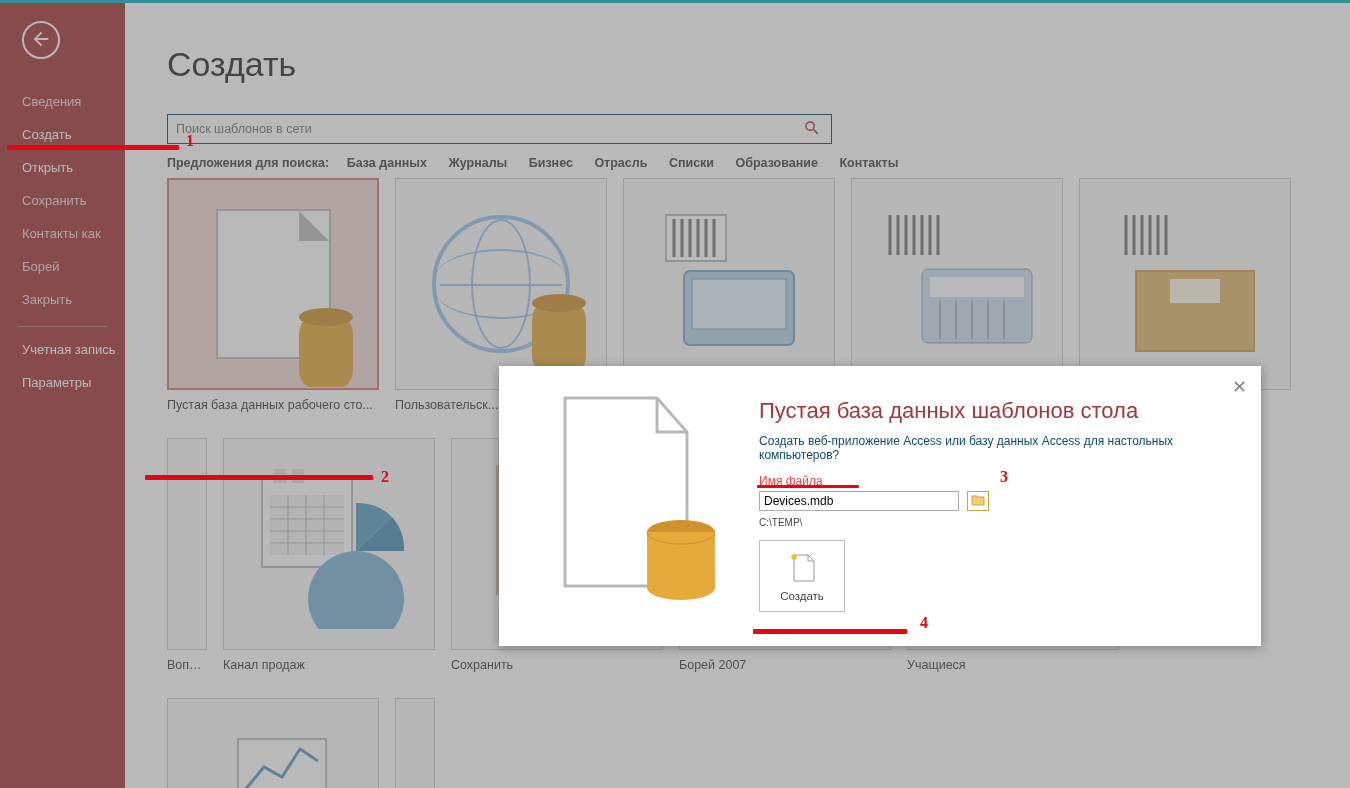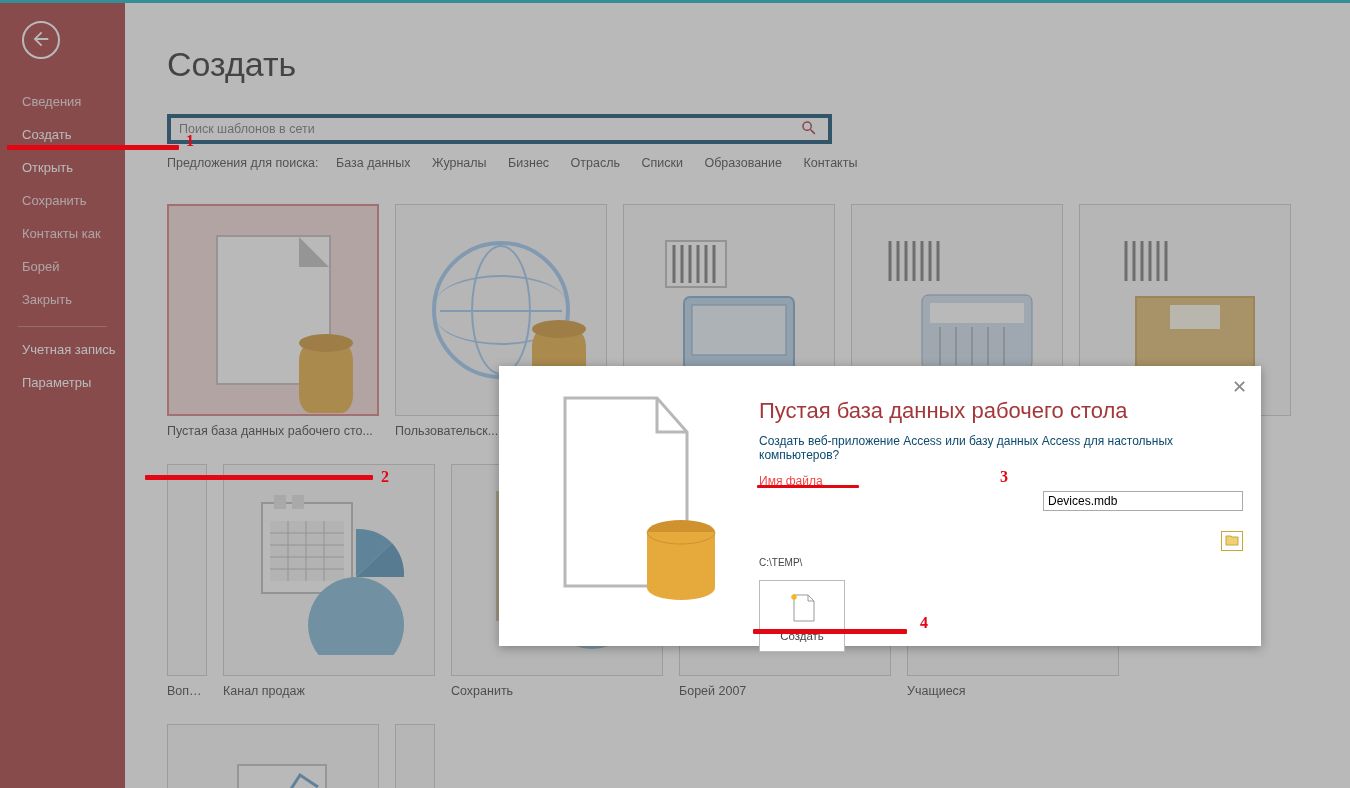--- a/index.html
+++ b/index.html
@@ -76,38 +76,39 @@
     margin-bottom: 30px;
   }
   .search-row {
     display: flex;
     align-items: center;
     margin-bottom: 12px;
   }
   .search-box {
     width: 665px;
     height: 30px;
-    border: 4px solid #0c4a6e;
+    border: 1px solid #0c4a6e;
     display: flex;
     align-items: center;
     padding-left: 8px;
   }
   .search-box input {
     flex: 1;
     border: none;
     outline: none;
     font-size: 12.5px;
     color: #888;
     background: transparent;
   }
   .search-icon { width: 18px; height: 18px; margin-right: 10px; fill: #a4373a; }
   .suggest-row {
     font-size: 12.5px;
     color: #444;
-    margin-bottom: 34px;
+    margin-bottom: 8px;
+    font-weight: bold;
   }
   .suggest-row .label { margin-right: 14px; }
   .suggest-row .link { color: #444; margin-right: 18px; cursor: pointer; }
   .template-grid {
     display: flex;
     flex-wrap: wrap;
   }
   .template-tile {
     width: 212px;
     margin-right: 16px;
@@ -178,24 +179,23 @@
     color: #0c4a6e;
     margin-bottom: 12px;
   }
   .field-label {
     font-size: 12px;
     color: #ef4444;
     margin-bottom: 3px;
   }
   .filename-row {
     display: flex;
-    align-items: flex-end;
-    gap: 20px;
+    align-items: flex-start;
+    gap: 8px;
     margin-bottom: 6px;
-    flex-direction: column;
   }
   .filename-input {
     width: 200px;
     height: 20px;
     border: 1px solid #aaa;
     font-size: 12px;
     padding: 1px 4px;
   }
   .browse-btn {
     width: 22px; height: 20px;
@@ -512,21 +512,21 @@
       <svg width="200" height="220" viewBox="0 0 200 220">
         <polygon points="36,10 128,10 158,44 158,198 36,198" fill="#fff" stroke="#b8b8b8" stroke-width="3"></polygon>
         <polyline points="128,10 128,44 158,44" fill="none" stroke="#b8b8b8" stroke-width="3"></polyline>
         <ellipse cx="152" cy="144" rx="34" ry="12" fill="#cf922e"></ellipse>
         <rect x="118" y="144" width="68" height="56" fill="#e6a93c"></rect>
         <ellipse cx="152" cy="200" rx="34" ry="12" fill="#e6a93c"></ellipse>
         <path d="M118 144 a34 12 0 0 0 68 0" fill="none" stroke="#cf922e" stroke-width="1"></path>
       </svg>
     </div>
     <div style="flex:1; padding-top:10px;">
-      <div class="dialog-title">Пустая база данных рабочего стола</div>
+      <div class="dialog-title">Пустая база данных шаблонов стола</div>
       <div class="dialog-sub">Создать веб-приложение Access или базу данных Access для настольных компьютеров?</div>
       <div class="field-label">Имя файла</div>
       <div class="filename-row">
         <input class="filename-input" type="text" value="Devices.mdb" style="">
         <div class="browse-btn">
           <span>
             <svg width="14" height="12" viewBox="0 0 14 12">
                 <path d="M1 2h5l1 1h6v8H1z" fill="#f3cf74" stroke="#c9a63a"></path>
               </svg>
           </span>

